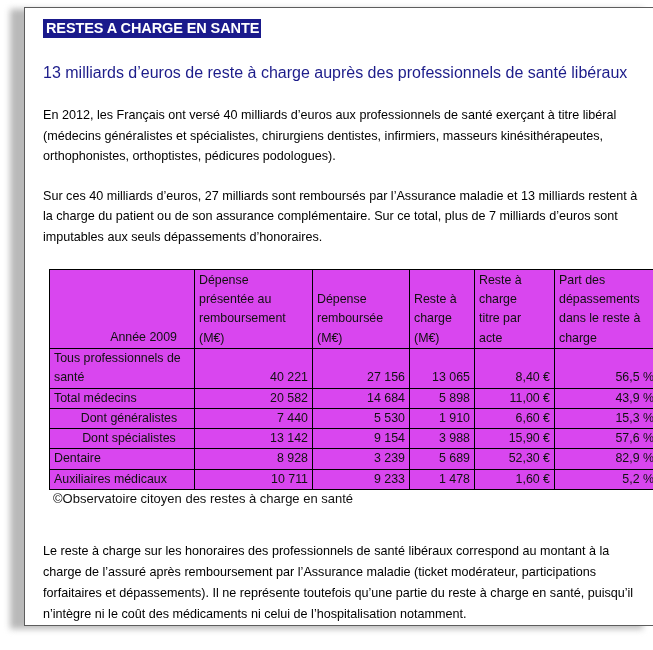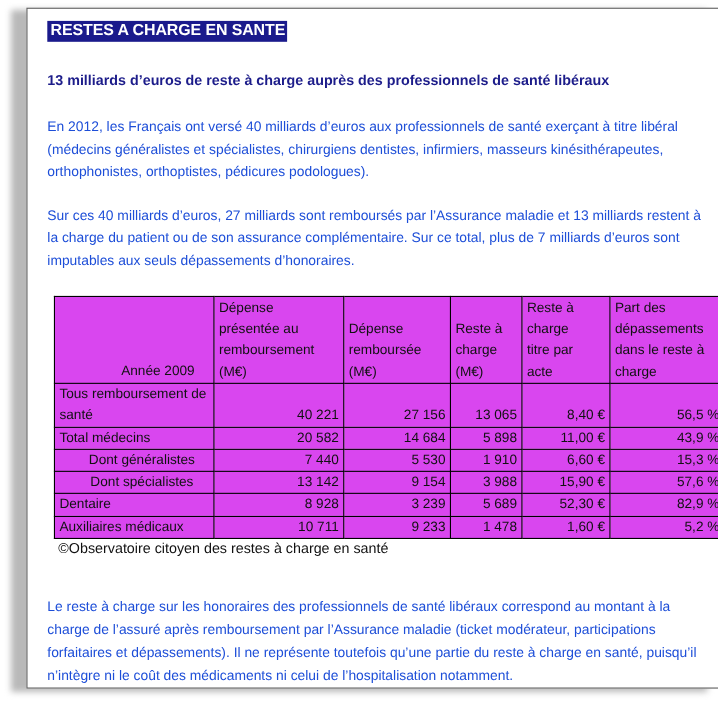--- a/index.html
+++ b/index.html
@@ -57,32 +57,32 @@
     background: #1a1a8c;
     padding: 1px 2px 2px 3px;
     display: inline;
     box-decoration-break: clone;
     -webkit-box-decoration-break: clone;
   }
 
   
   .subtitle {
     margin: 26px 0 0 6px;
-    font-size: 13px;
-    font-weight: bold;
+    font-size: 16px;
+    font-weight: normal;
     color: #1c1c8a;
     line-height: 17px;
   }
 
   
   .para {
     margin: 14px 0 0 6px;
     font-size: 12.6px;
     line-height: 20.5px;
-    color: #1d4ed8;
+    color: #000000;
     width: 604px;
   }
   .para.p1 { margin-top: 24px; }
   .para.p2 { margin-top: 19px; }
   .para.p4 { margin-top: 34px; width: 600px; line-height: 21px; }
 
   
   .table-wrap {
     margin: 22px 0 0 12px;
     width: 609px;
@@ -214,21 +214,21 @@
               <span class="hdr-txt">dépassements</span>
               <span class="hdr-txt">dans le reste à</span>
               <span class="hdr-txt">charge</span>
             </td>
           </tr>
         </thead>
         <tbody>
 
           <tr>
             <td class="lbl two-line">
-              <span class="hdr-txt">Tous remboursement de</span>
+              <span class="hdr-txt">Tous professionnels de</span>
               <span class="hdr-txt">santé</span>
             </td>
             <td class="num">40 221</td>
             <td class="num">27 156</td>
             <td class="num">13 065</td>
             <td class="num">8,40 €</td>
             <td class="num">56,5 %</td>
           </tr>
 
           <tr>

